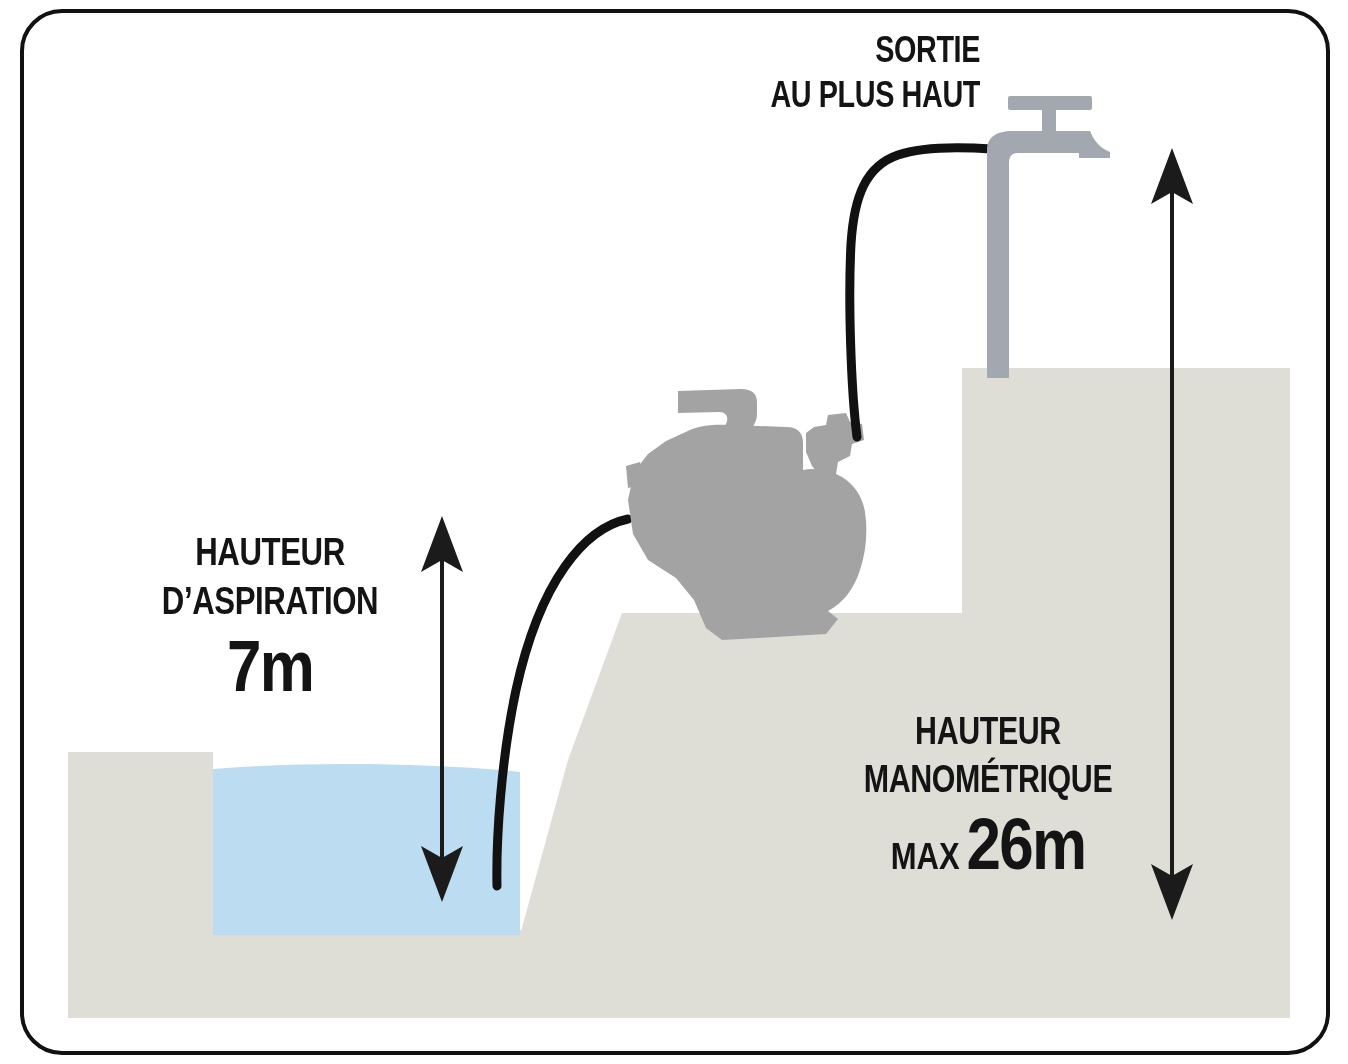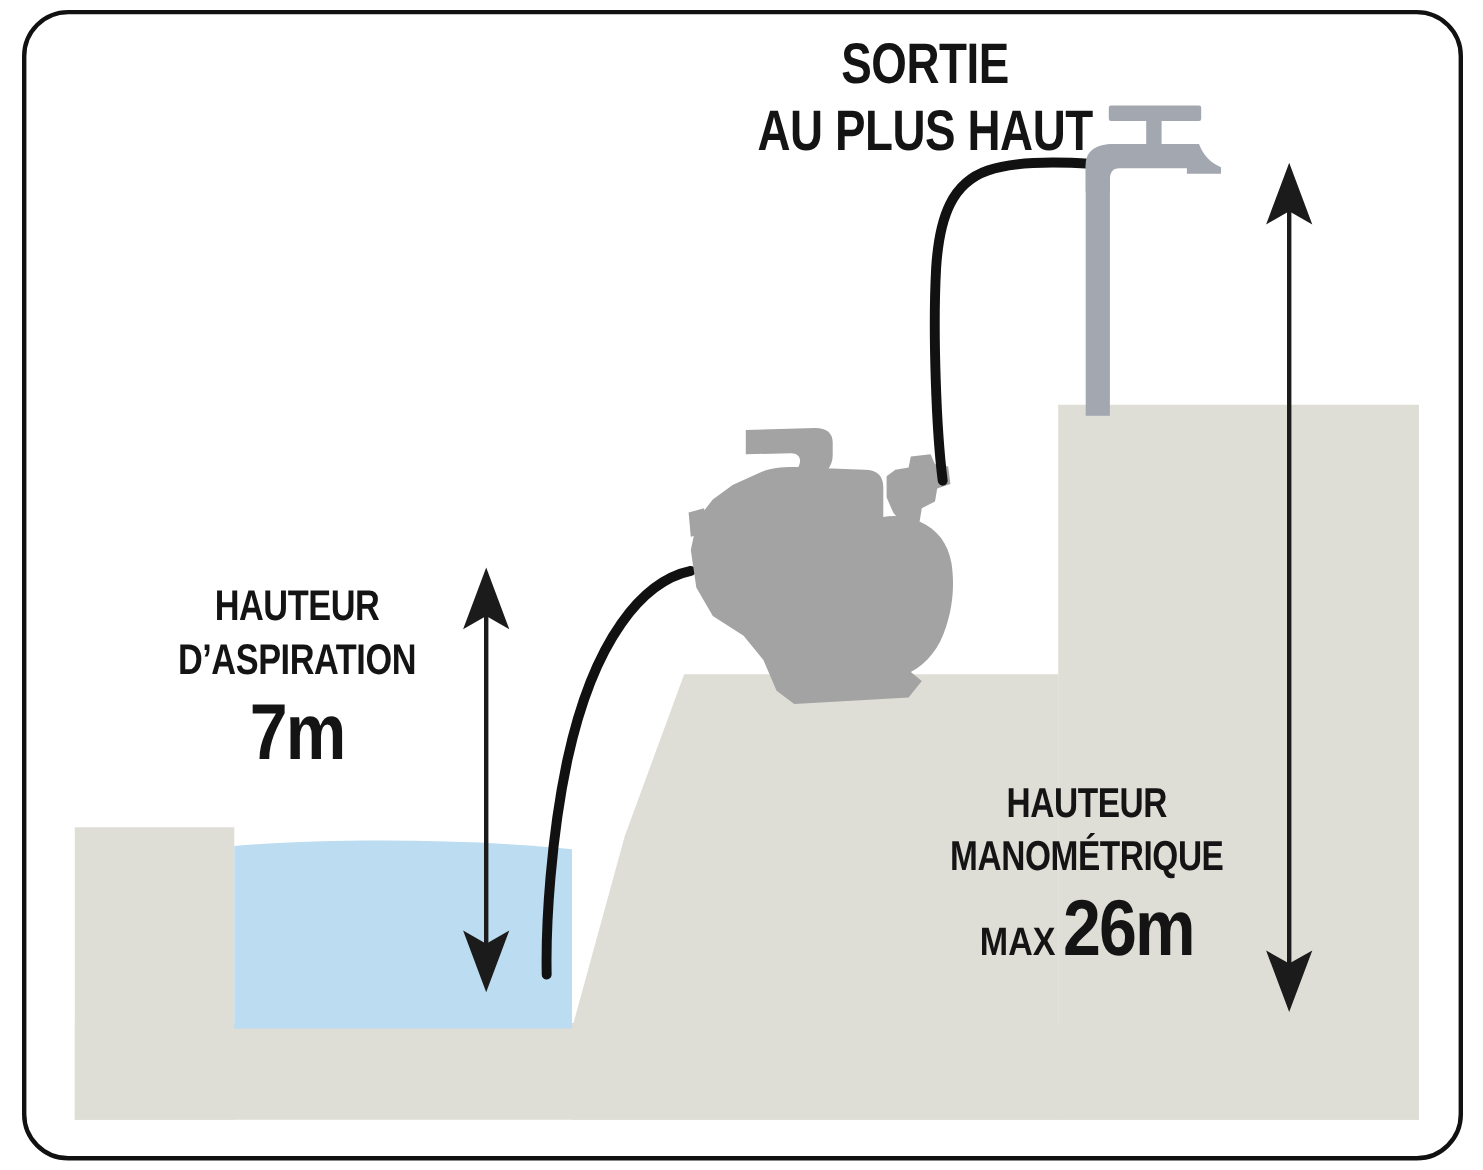--- a/index.html
+++ b/index.html
@@ -36,24 +36,25 @@
     white-space: nowrap;
     user-select: none;
   }
   .lbl-line {
     display: block;
     transform: scaleX(0.80);
     transform-origin: center center;
   }
   
   #label-outlet {
-    left: 626px;
+    left: 593px;
     top: 32px;
     width: 430px;
-    font-size: 52px;
+    font-size: 36px;
+    text-align: right;
   }
   #label-outlet .lbl-line { margin-bottom: 9px; }
 
   
   #label-suction {
     left: 110px;
     top: 532px;
     width: 320px;
     font-size: 39px;
   }

